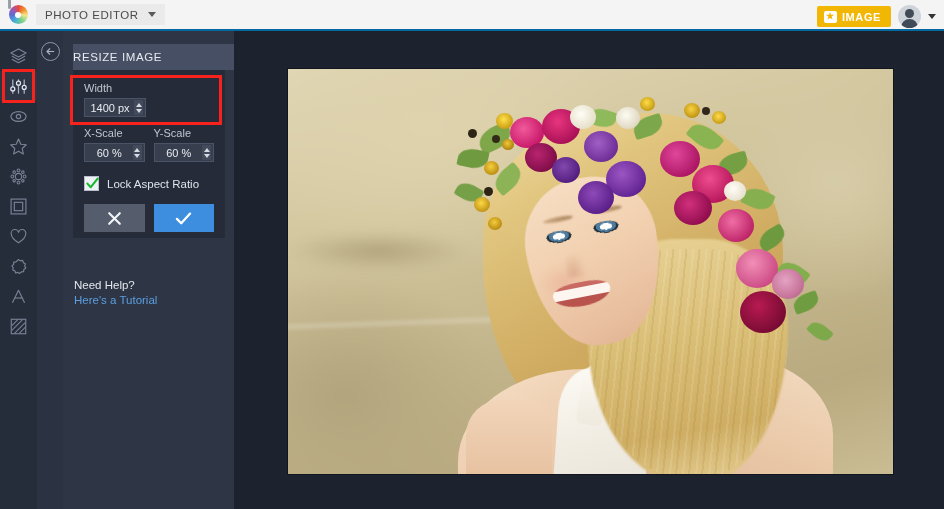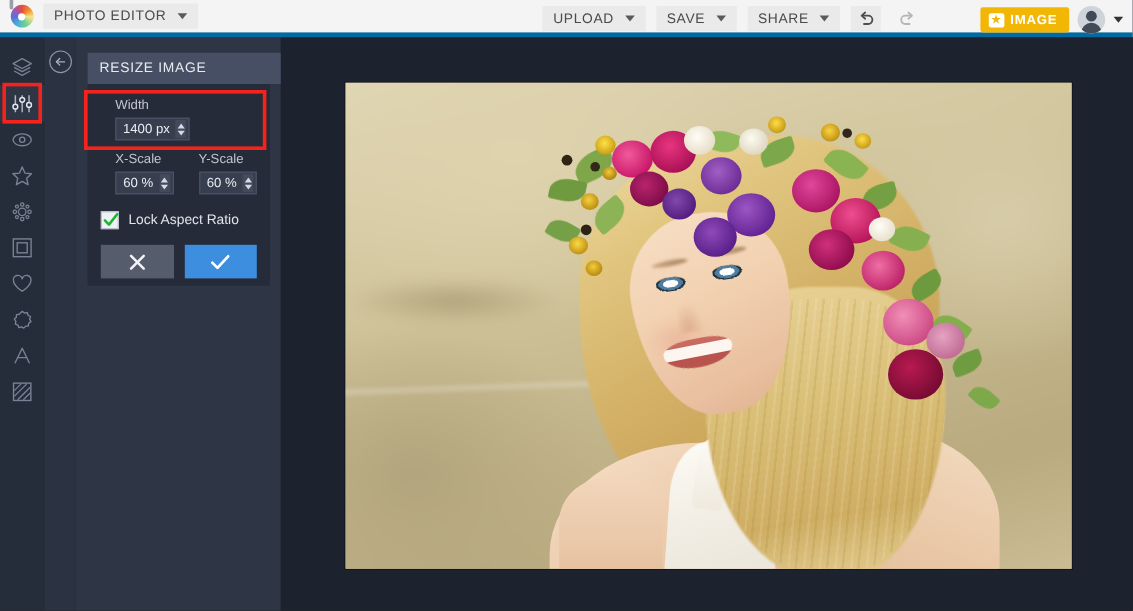--- a/index.html
+++ b/index.html
@@ -6,21 +6,21 @@
   html, body {
     width: 944px; height: 509px;
     font-family: "Liberation Sans", sans-serif;
     background: #1d232e; overflow: hidden;
   }
   #app { position: relative; width: 944px; height: 509px; }
 
   
   .topbar {
     position: absolute; left: 0; top: 0; width: 944px; height: 31px;
-    background: #f4f4f4; border-bottom: 4px solid #0369a1;
+    background: #f4f4f4; border-bottom: 2px solid #0369a1;
     display: flex; align-items: center;
   }
   .logo-wrap { width: 36px; height: 31px; display: flex; align-items: center; justify-content: center; }
   .logo {
     width: 19px; height: 19px; border-radius: 50%; position: relative;
     background: conic-gradient(#e84c3d 0deg, #f0932b 50deg, #f6e58d 95deg,
                 #7bd389 150deg, #48b0d5 210deg, #5b6fd8 265deg, #9b59b6 310deg, #e84c3d 360deg);
     box-shadow: inset 0 0 0 3px rgba(255,255,255,.0);
   }
   .logo::after {
@@ -111,28 +111,28 @@
   }
 
   
   .panel {
     position: absolute; left: 63px; top: 31px; width: 171px; height: 478px;
     background: #2e3545;
   }
   .panel-title {
     position: absolute; left: 10px; top: 13px; width: 168px; height: 26px;
     background: #464f63; color: #e7eaef; font-size: 11.5px;
-    letter-spacing: .6px; display: flex; align-items: center; padding-left: 10px;
+    letter-spacing: .6px; display: flex; align-items: center; 
   }
   .panel-box {
     position: absolute; left: 10px; top: 39px; width: 152px; height: 168px;
     background: #252b38;
   }
   .field-row { display: flex; gap: 9px; padding: 0 11px; }
-  .field { width: 62px; margin-left: 12px; }
+  .field { width: 62px; }
   .field-label {
     color: #c0c6d0; font-size: 11px; margin-bottom: 4px; display: block;
   }
   .spin {
     height: 19px; background: #373e4e; border: 1px solid #4a5near;
     border: 1px solid #4b5366; display: flex; align-items: center;
     position: relative; cursor: text;
   }
   .spin-val {
     flex: 1; text-align: center; color: #e9ecf1; font-size: 11px;
@@ -349,46 +349,20 @@
 
   <div class="topbar">
     <div class="logo-wrap">
       <div class="logo"></div>
     </div>
     <div class="menu-btn">
       <span>PHOTO EDITOR</span>
       <i class="caret"></i>
     </div>
 
-    <div class="topcenter">
-      <div class="menu-btn">
-        <span>UPLOAD</span>
-        <i class="caret"></i>
-      </div>
-      <div class="menu-btn">
-        <span>SAVE</span>
-        <i class="caret"></i>
-      </div>
-      <div class="menu-btn">
-        <span>SHARE</span>
-        <i class="caret"></i>
-      </div>
-      <div class="icon-btn">
-        <svg width="14" height="13" viewBox="0 0 14 13">
-          <path d="M4 4 H8.5 a3.5 3.5 0 0 1 0 7 H5" fill="none" stroke="#4d4d4d" stroke-width="1.5" stroke-linecap="round"></path>
-          <path d="M6 1.4 L3 4 L6 6.6" fill="none" stroke="#4d4d4d" stroke-width="1.5" stroke-linecap="round" stroke-linejoin="round"></path>
-        </svg>
-      </div>
-      <div class="icon-btn flat">
-        <svg width="14" height="13" viewBox="0 0 14 13">
-          <path d="M10 4 H5.5 a3.5 3.5 0 0 0 0 7 H9" fill="none" stroke="#b5b5b5" stroke-width="1.5" stroke-linecap="round"></path>
-          <path d="M8 1.4 L11 4 L8 6.6" fill="none" stroke="#b5b5b5" stroke-width="1.5" stroke-linecap="round" stroke-linejoin="round"></path>
-        </svg>
-      </div>
-    </div>
 
     <div class="topright">
       <div class="plus-btn">
         <span class="plus-badge">★</span>
         <span>IMAGE</span>
       </div>
       <div class="avatar"></div>
       <i class="avatar-caret"></i>
     </div>
   </div>
@@ -537,20 +511,24 @@
           </svg>
         </div>
         <div class="act-btn act-ok">
           <svg width="19" height="17" viewBox="0 0 20 18">
             <path d="M3 9.4 L7.6 14 L17 3.8" fill="none" stroke="#ffffff" stroke-width="2.4" stroke-linecap="round" stroke-linejoin="round"></path>
           </svg>
         </div>
       </div>
     </div>
 
+    <div class="help">
+      <div class="help-title">Need Help?</div>
+      <div class="help-link">Here's a Tutorial</div>
+    </div>
   </div>
   <div class="red-box"></div>
 
   <div class="canvas">
     <div class="photo">
       <div class="bg-field"></div>
       <div class="bg-streak"></div>
       <div class="bg-streak2"></div>
 
       <div class="hair"></div>

